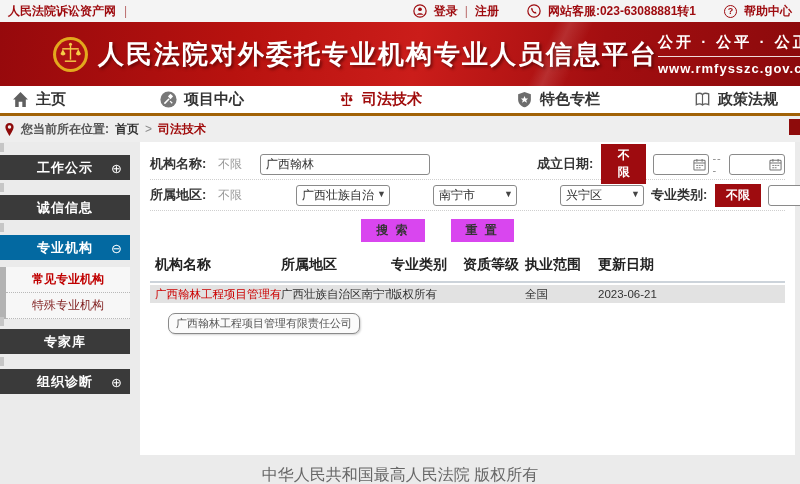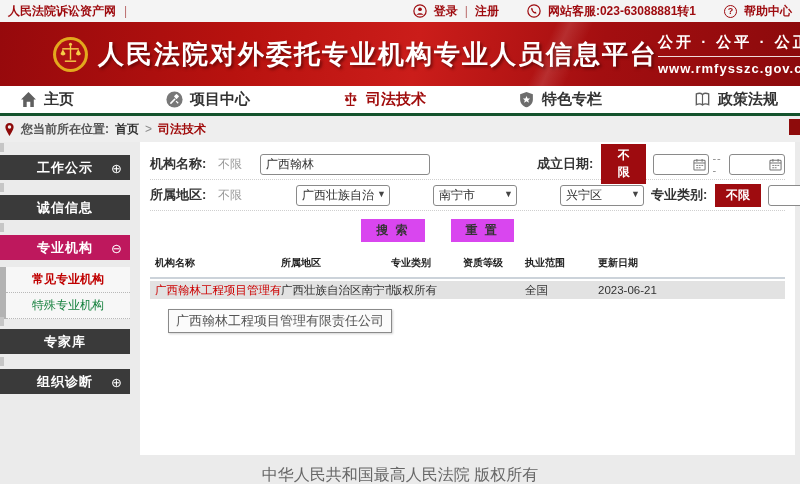--- a/index.html
+++ b/index.html
@@ -32,22 +32,22 @@
     pointer-events:none; }
   .emblem { width:37px; height:37px; margin-right:9px; flex:0 0 auto; }
   .banner-title { font-size:26px; font-weight:bold; color:#fff; letter-spacing:2px;
     text-shadow:2px 2px 3px rgba(60,0,0,.6); white-space:nowrap; }
   .banner-right { margin-left:auto; color:#fff; padding-right:36px; }
   .banner-slogan { font-size:15px; font-weight:bold; letter-spacing:3px;
     padding-bottom:4px; border-bottom:1px solid rgba(255,255,255,.85); }
   .banner-url { font-size:13px; font-weight:bold; letter-spacing:1px; padding-top:4px; }
 
   
-  .nav { height:30px; background:#fff; border-bottom:3px solid #14532d;
-    display:flex; align-items:center; justify-content:space-between; padding:0 22px 0 20px; }
+  .nav { height:30px; background:#fff; border-bottom:3px solid #a16207;
+    display:flex; align-items:center; justify-content:space-between; padding:0 22px 0 12px; }
   .nav-item { display:flex; align-items:center; gap:7px; font-size:15px; font-weight:bold;
     color:#333; cursor:pointer; white-space:nowrap; }
   .nav-item.active { color:#a00c0c; }
   .nav-ico { width:17px; height:17px; }
 
   
   .breadcrumb { height:26px; background:#eeeeee; display:flex; align-items:center;
     gap:6px; font-size:12px; color:#555; padding-left:4px; position:relative; }
   .bc-prefix { font-weight:bold; color:#555; }
   .bc-home { color:#333; font-weight:bold; cursor:pointer; }
@@ -56,26 +56,26 @@
   .scroll-marker { position:absolute; right:0; top:3px; width:11px; height:16px; background:#8e0b0b; cursor:pointer; }
 
   
   .main { position:relative; height:313px; background:#ebebeb; }
 
   .sidebar { position:absolute; left:0; top:13px; width:130px; }
   .menu-item { height:25px; background:#3a3a3a; color:#fff; font-size:13px; font-weight:bold;
     display:flex; align-items:center; justify-content:center; margin-bottom:15px;
     position:relative; cursor:pointer; letter-spacing:1px; }
   .menu-item::before { content:""; position:absolute; left:0; top:-12px; width:4px; height:9px; background:#c6c6c6; }
-  .menu-item.active { background:#be185d;margin-top:15px; }
+  .menu-item.active { background:#0369a1;margin-top:15px; }
   .menu-expander { position:absolute; right:7px; top:50%; transform:translateY(-50%);
     font-size:13px; font-weight:normal; line-height:1; }
   .submenu { border-left:6px solid #b3b3b3; background:#f7f7f7; margin:-8px 0 10px; }
   .submenu-item { height:26px; display:flex; align-items:center; justify-content:center;
-    font-size:12px; color:#15803d; border-bottom:1px dotted #b9b9b9; cursor:pointer; }
+    font-size:12px; color:#7f1d1d; border-bottom:1px dotted #b9b9b9; cursor:pointer; }
   .submenu-item.active { color:#c00000; font-weight:bold; }
 
   .content-panel { position:absolute; left:140px; right:5px; top:0; bottom:0;
     background:#fff; padding:7px 10px 0 10px; }
 
   
   .form-row { display:flex; align-items:center; height:31px; border-bottom:1px dotted #cfcfcf;
     font-size:13px; }
   .f-label { font-weight:bold; color:#333; width:68px; flex:0 0 auto; }
   .f-unlimited-text { color:#999; width:42px; flex:0 0 auto; font-size:12px; }
@@ -94,34 +94,34 @@
   .date-wrap { position:relative; display:inline-block; }
   .date-input { width:56px; padding-right:16px; }
   .cal-ico { position:absolute; right:3px; top:4px; width:13px; height:13px; pointer-events:none; }
   .range-sep { color:#888; font-size:11px; margin:0 3px; letter-spacing:1px; }
 
   .actions { display:flex; justify-content:center; gap:26px; padding:8px 60px 6px 0; }
   .btn-gray { background:#d946ef; border:none; color:#333; font-size:12px; font-weight:bold;
     padding:3px 15px; cursor:pointer; letter-spacing:2px; }
 
   
-  .tbl-header { display:flex; font-size:10px; font-weight:bold; color:#222;
+  .tbl-header { display:flex; font-size:14px; font-weight:bold; color:#222;
     padding:8px 0 7px; border-bottom:2px solid #ccd3da; }
   .tbl-row { display:flex; align-items:center; background:#e2e2e2; font-size:11.5px;
     height:18px; margin-top:2px; color:#333; }
   .c1 { width:131px; padding-left:5px; overflow:hidden; white-space:nowrap; }
   .c2 { width:110px; overflow:hidden; white-space:nowrap; }
   .c3 { width:72px; }
   .c4 { width:62px; }
   .c5 { width:73px; }
   .c6 { flex:1; }
   .org-link { color:#cc0000; cursor:pointer; text-decoration:none; }
 
   .tooltip { display:inline-block; margin:10px 0 0 18px; border:1px solid #8a8a8a;
-    background:#fbfbfb; color:#555; font-size:13px; padding:2px 7px; border-radius:0;
+    background:#fbfbfb; color:#555; font-size:11px; padding:2px 7px; border-radius:7px;
     box-shadow:1px 1px 2px rgba(0,0,0,.18); }
 
   
   .footer { text-align:center; font-size:16px; color:#666; padding-top:10px; }
 </style>
 </head>
 <body>
 
 <div class="topbar">
   <div class="tb-left">

